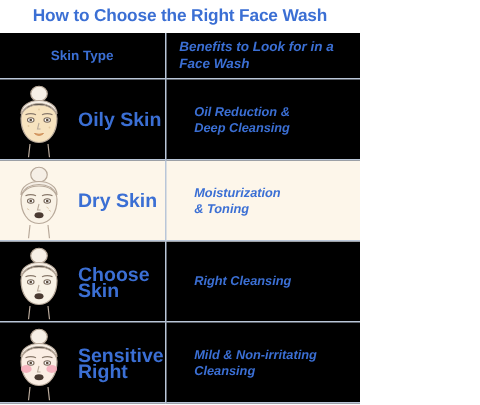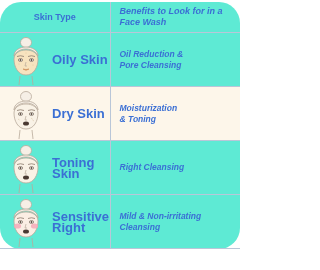--- a/index.html
+++ b/index.html
@@ -28,22 +28,21 @@
     line-height: 18px;
     padding: 2px 4px 0 4px;
     letter-spacing: -0.1px;
     white-space: nowrap;
   }
   .table {
     margin-top: 2px;
     width: 240px;
     border-collapse: collapse;
     table-layout: fixed;
-    background: #5eead4;
-    border-radius: 21px;
+    background: #000000;
   }
   .table td, .table th {
     padding: 0;
     margin: 0;
     vertical-align: middle;
     border-bottom: 1px solid #b9c6d8;
   }
   .row-alt td {
     background: #fdf6ea;
   }
@@ -90,35 +89,36 @@
     line-height: 11px;
     text-align: left;
     flex: 1 1 auto;
   }
   .benefit-text {
     color: #3b6fd4;
     font-size: 8.5px;
     font-weight: bold;
     line-height: 11px;
     text-align: left;
-    padding-left: 9px;
+    padding-left: 19px;
     padding-right: 4px;
     height: 53px;
     display: flex;
     align-items: center;
   }
   .benefit-text span {
     display: block;
   }
 </style>
 </head>
 <body>
 
 <div class="page">
 
+  <div class="title">How to Choose the Right Face Wash</div>
 
   <table class="table">
     <colgroup>
       <col class="col-skin">
       <col class="col-benefit">
     </colgroup>
     <thead>
       <tr>
         <th class="hdr-cell hdr-skin col-skin">Skin Type</th>
         <th class="hdr-cell hdr-benefit col-benefit">Benefits to Look for in a Face Wash</th>
@@ -148,21 +148,21 @@
                 <circle cx="20" cy="18" r="0.6" fill="#e3c9a0"></circle>
               </svg>
             </div>
             <div class="skin-label">Oily Skin</div>
           </div>
         </td>
         <td class="col-benefit">
           <div class="benefit-text">
             <div>
               <span>Oil Reduction &amp;</span>
-              <span>Pore Cleansing</span>
+              <span>Deep Cleansing</span>
             </div>
           </div>
         </td>
       </tr>
 
       <tr class="row-alt">
         <td class="col-skin">
           <div class="skin-cell-inner">
             <div class="face-wrap">
               <svg width="40" height="50" viewBox="0 0 40 50" aria-hidden="true">
@@ -206,21 +206,21 @@
                 <ellipse cx="25.5" cy="25" rx="2.2" ry="1.5" fill="#ffffff" stroke="#7a6a5c" stroke-width="0.7"></ellipse>
                 <circle cx="14.5" cy="25" r="0.9" fill="#5a4a3c"></circle>
                 <circle cx="25.5" cy="25" r="0.9" fill="#5a4a3c"></circle>
                 <path d="M11 21.5 Q14.5 20 18 21.5" fill="none" stroke="#8a7a6c" stroke-width="0.8"></path>
                 <path d="M22 21.5 Q25.5 20 29 21.5" fill="none" stroke="#8a7a6c" stroke-width="0.8"></path>
                 <path d="M20 27 L19 31 L21 31" fill="none" stroke="#b8a99a" stroke-width="0.7"></path>
                 <ellipse cx="20" cy="34.5" rx="3" ry="2" fill="#4a3a32"></ellipse>
                 <path d="M14 41 L13 50 M26 41 L27 50" fill="none" stroke="#b8a99a" stroke-width="0.8"></path>
               </svg>
             </div>
-            <div class="skin-label">Toning Skin</div>
+            <div class="skin-label">Choose Skin</div>
           </div>
         </td>
         <td class="col-benefit">
           <div class="benefit-text">
             <div>
               <span>Right Cleansing</span>
               <span></span>
             </div>
           </div>
         </td>

